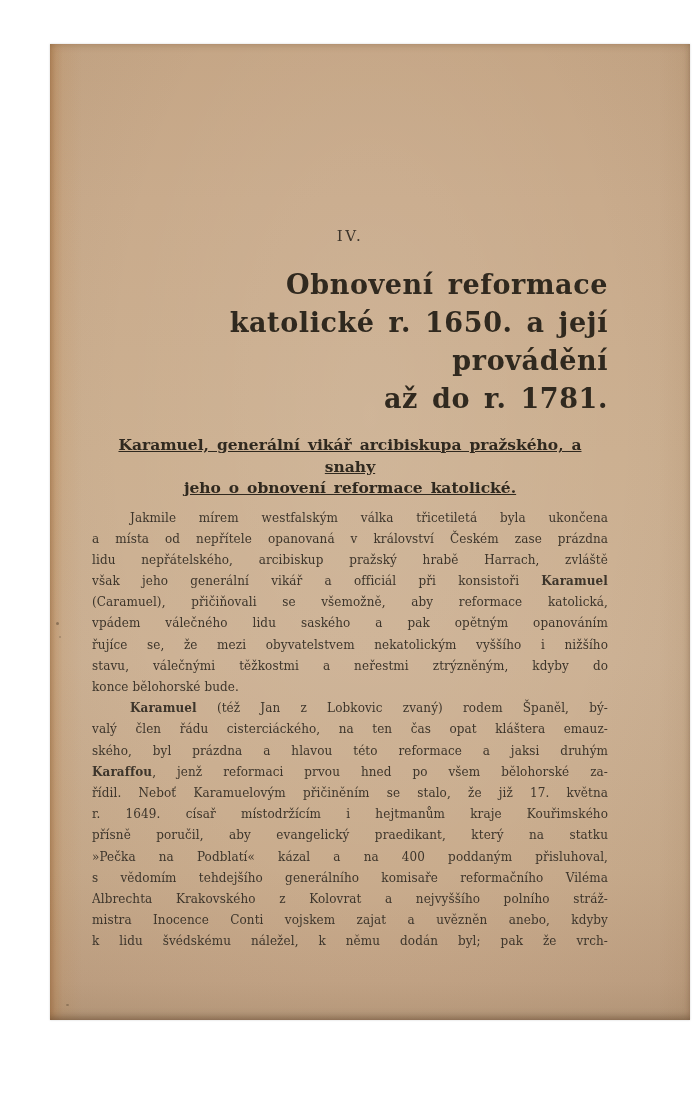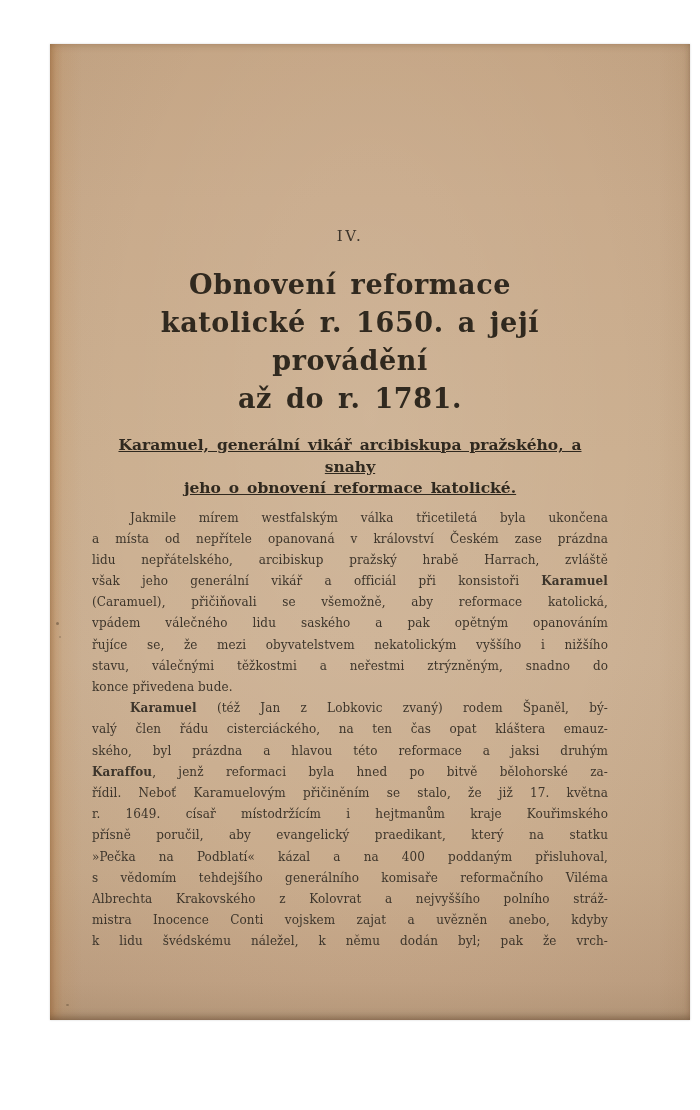--- a/index.html
+++ b/index.html
@@ -51,21 +51,21 @@
   }
   .chapter-number {
     margin-top: 183px;
     text-align: center;
     font-size: 15px;
     letter-spacing: 2.5px;
     color: var(--ink, #3d352b);
   }
   .title {
     margin: 21px 0 0 0;
-    text-align: center;
+    text-align: right;
     font-size: 27px;
     font-weight: bold;
     line-height: 38px;
     letter-spacing: 0.6px;
     word-spacing: 4px;
     color: var(--title-ink, #30291f);
   }
   .subheading {
     margin-top: 16px;
     text-align: center;
@@ -114,26 +114,26 @@
           <div>jeho o obnovení reformace katolické.</div>
         </div>
       <div class="body-text">
           <div class="bline indent"><span>Jakmile mírem westfalským válka třicetiletá byla ukončena</span></div>
           <div class="bline"><span>a místa od nepřítele opanovaná v království Českém zase prázdna</span></div>
           <div class="bline"><span>lidu nepřátelského, arcibiskup pražský hrabě Harrach, zvláště</span></div>
           <div class="bline"><span>však jeho generální vikář a officiál při konsistoři </span><span class="it">Karamuel</span></div>
           <div class="bline"><span>(Caramuel), přičiňovali se všemožně, aby reformace katolická,</span></div>
           <div class="bline"><span>vpádem válečného lidu saského a pak opětným opanováním</span></div>
           <div class="bline"><span>řujíce se, že mezi obyvatelstvem nekatolickým vyššího i nižšího</span></div>
-          <div class="bline"><span>stavu, válečnými těžkostmi a neřestmi ztrýzněným, snadno do</span></div>
-          <div class="bline pend"><span>konce přivedena bude.</span></div>
+          <div class="bline"><span>stavu, válečnými těžkostmi a neřestmi ztrýzněným, kdyby do</span></div>
+          <div class="bline pend"><span>konce bělohorské bude.</span></div>
           <div class="bline indent"><span class="it">Karamuel</span><span> (též Jan z Lobkovic zvaný) rodem Španěl, bý-</span></div>
           <div class="bline"><span>valý člen řádu cisterciáckého, na ten čas opat kláštera emauz-</span></div>
           <div class="bline"><span>ského, byl prázdna a hlavou této reformace a jaksi druhým</span></div>
-          <div class="bline"><span class="it">Karaffou</span><span>, jenž reformaci byla hned po bitvě bělohorské za-</span></div>
+          <div class="bline"><span class="it">Karaffou</span><span>, jenž reformaci prvou hned po všem bělohorské za-</span></div>
           <div class="bline"><span>řídil. Neboť Karamuelovým přičiněním se stalo, že již 17. května</span></div>
           <div class="bline"><span>r. 1649. císař místodržícím i hejtmanům kraje Kouřimského</span></div>
           <div class="bline"><span>přísně poručil, aby evangelický praedikant, který na statku</span></div>
           <div class="bline"><span>»Pečka na Podblatí« kázal a na 400 poddaným přisluhoval,</span></div>
           <div class="bline"><span>s vědomím tehdejšího generálního komisaře reformačního Viléma</span></div>
           <div class="bline"><span>Albrechta Krakovského z Kolovrat a nejvyššího polního stráž-</span></div>
           <div class="bline"><span>mistra Inocence Conti vojskem zajat a uvězněn anebo, kdyby</span></div>
           <div class="bline"><span>k lidu švédskému náležel, k němu dodán byl; pak že vrch-</span></div>
         </div>
     </div>

